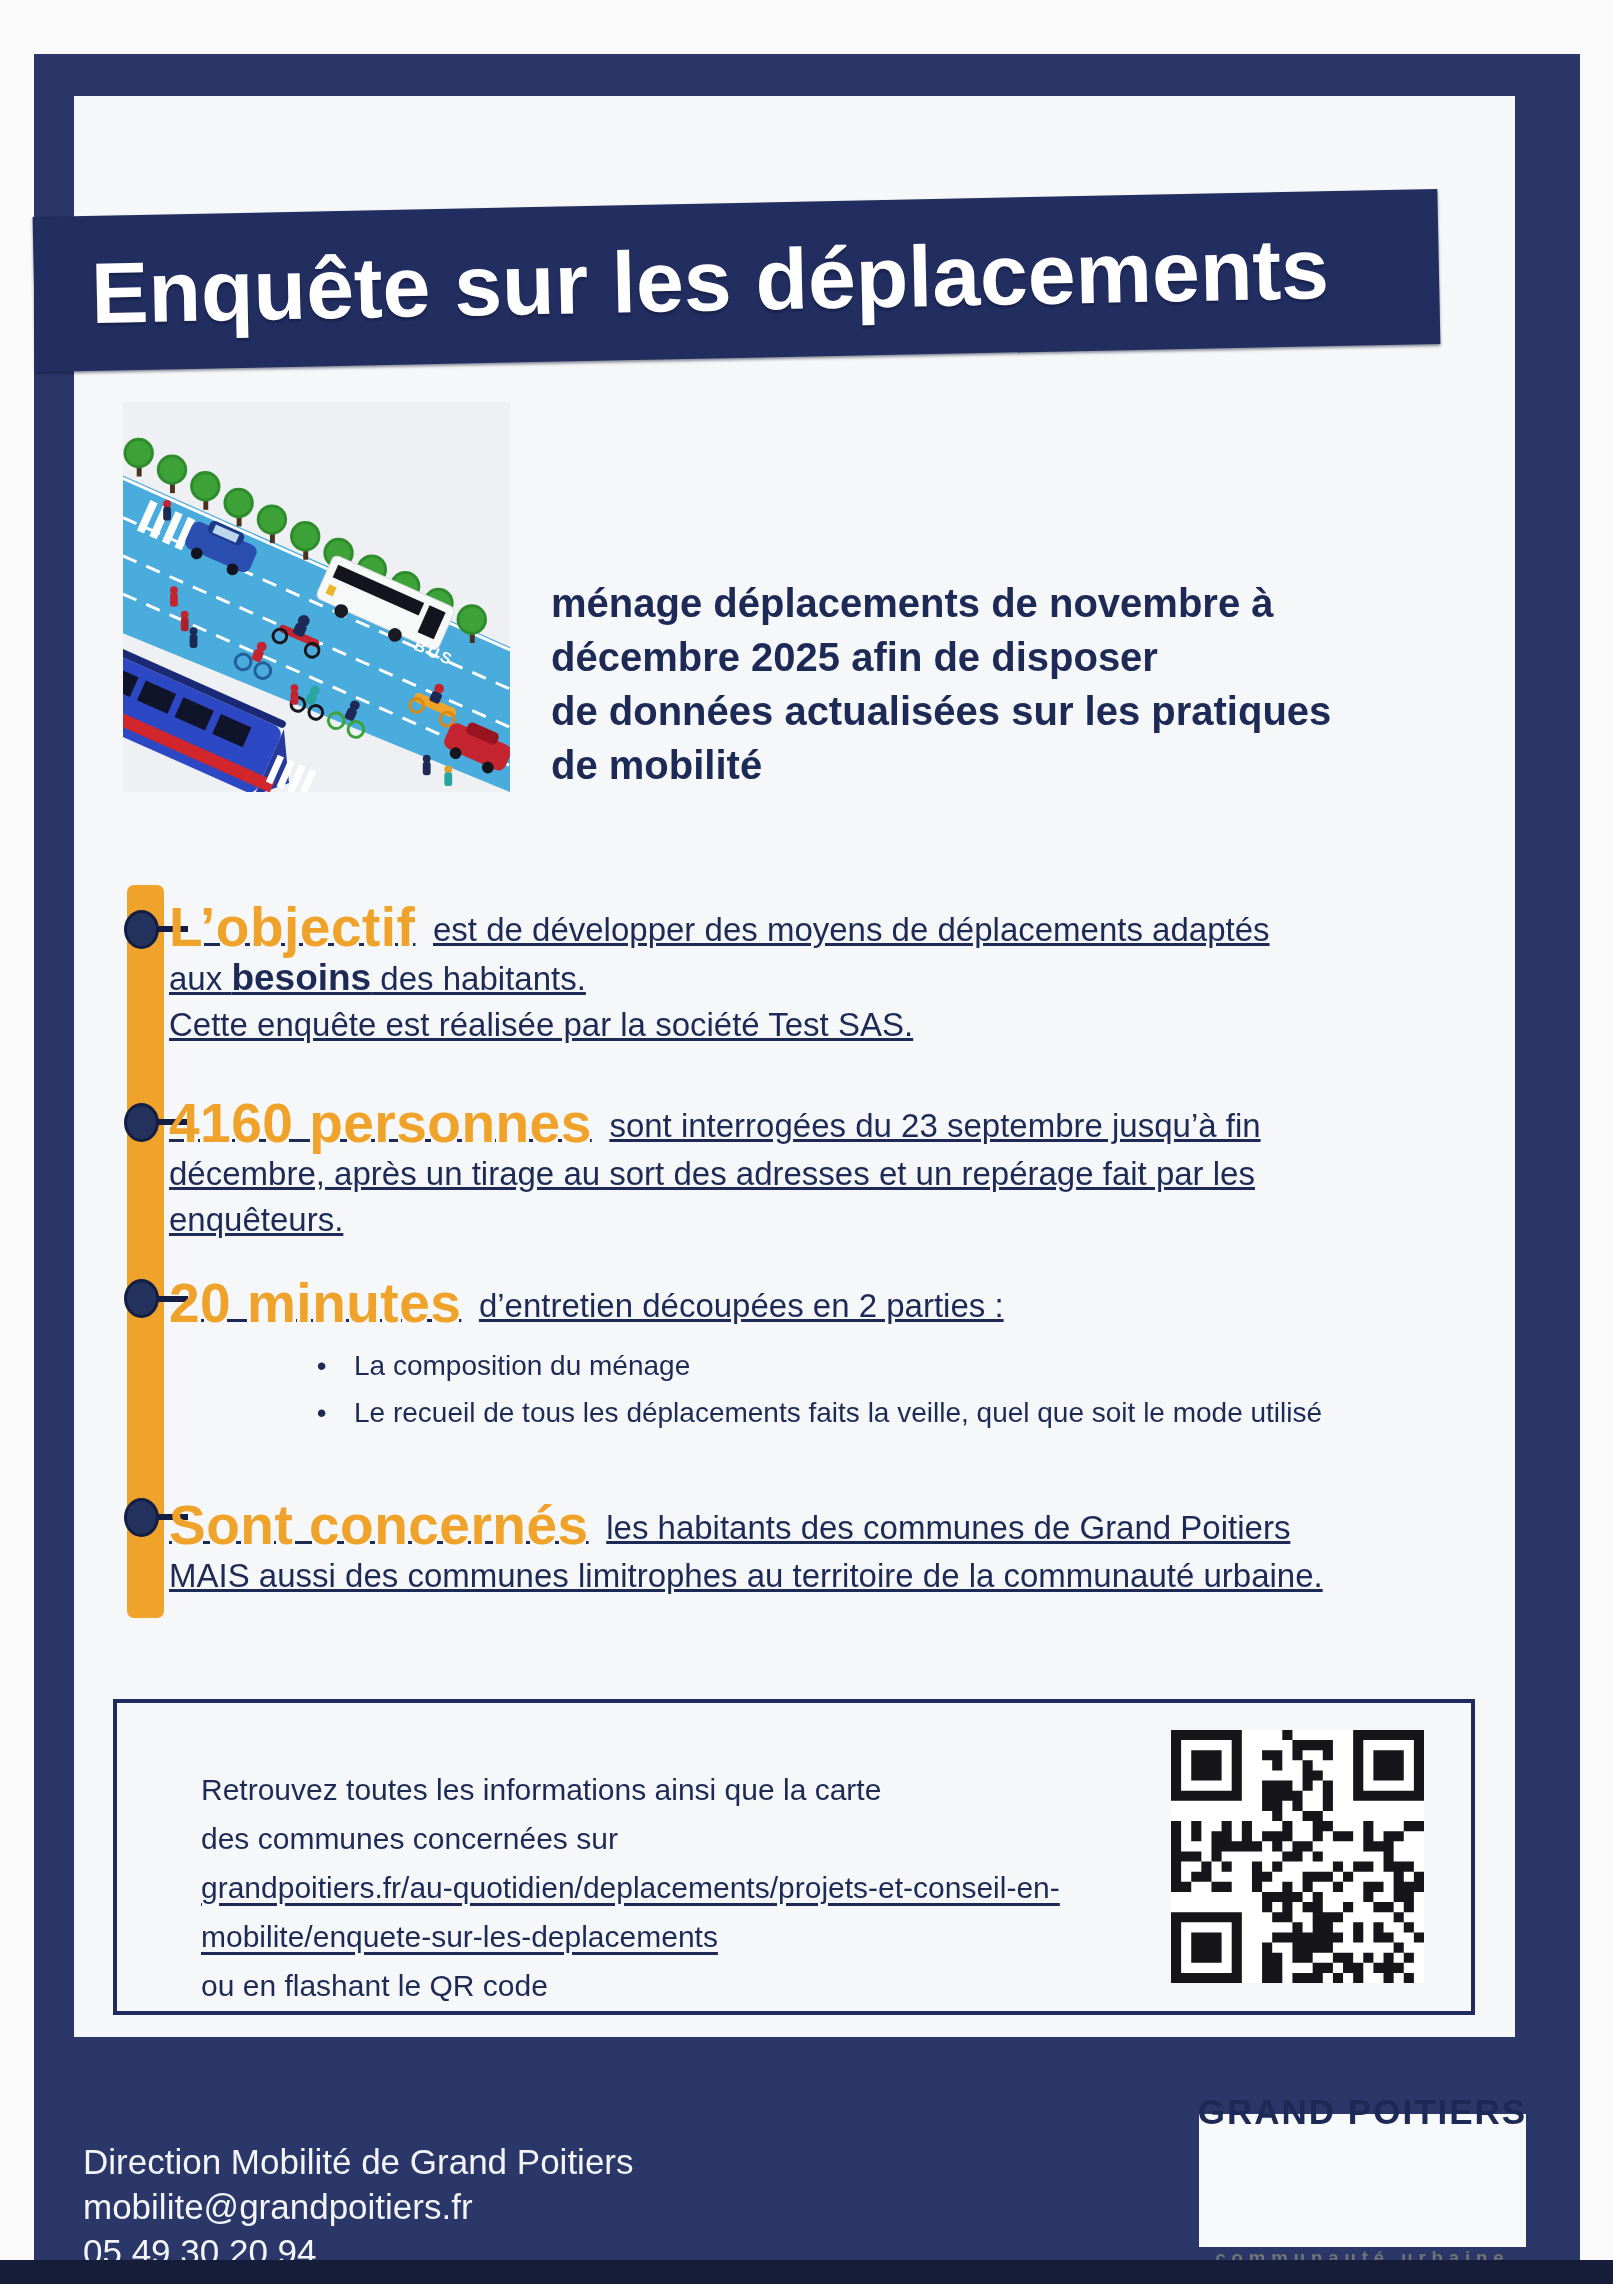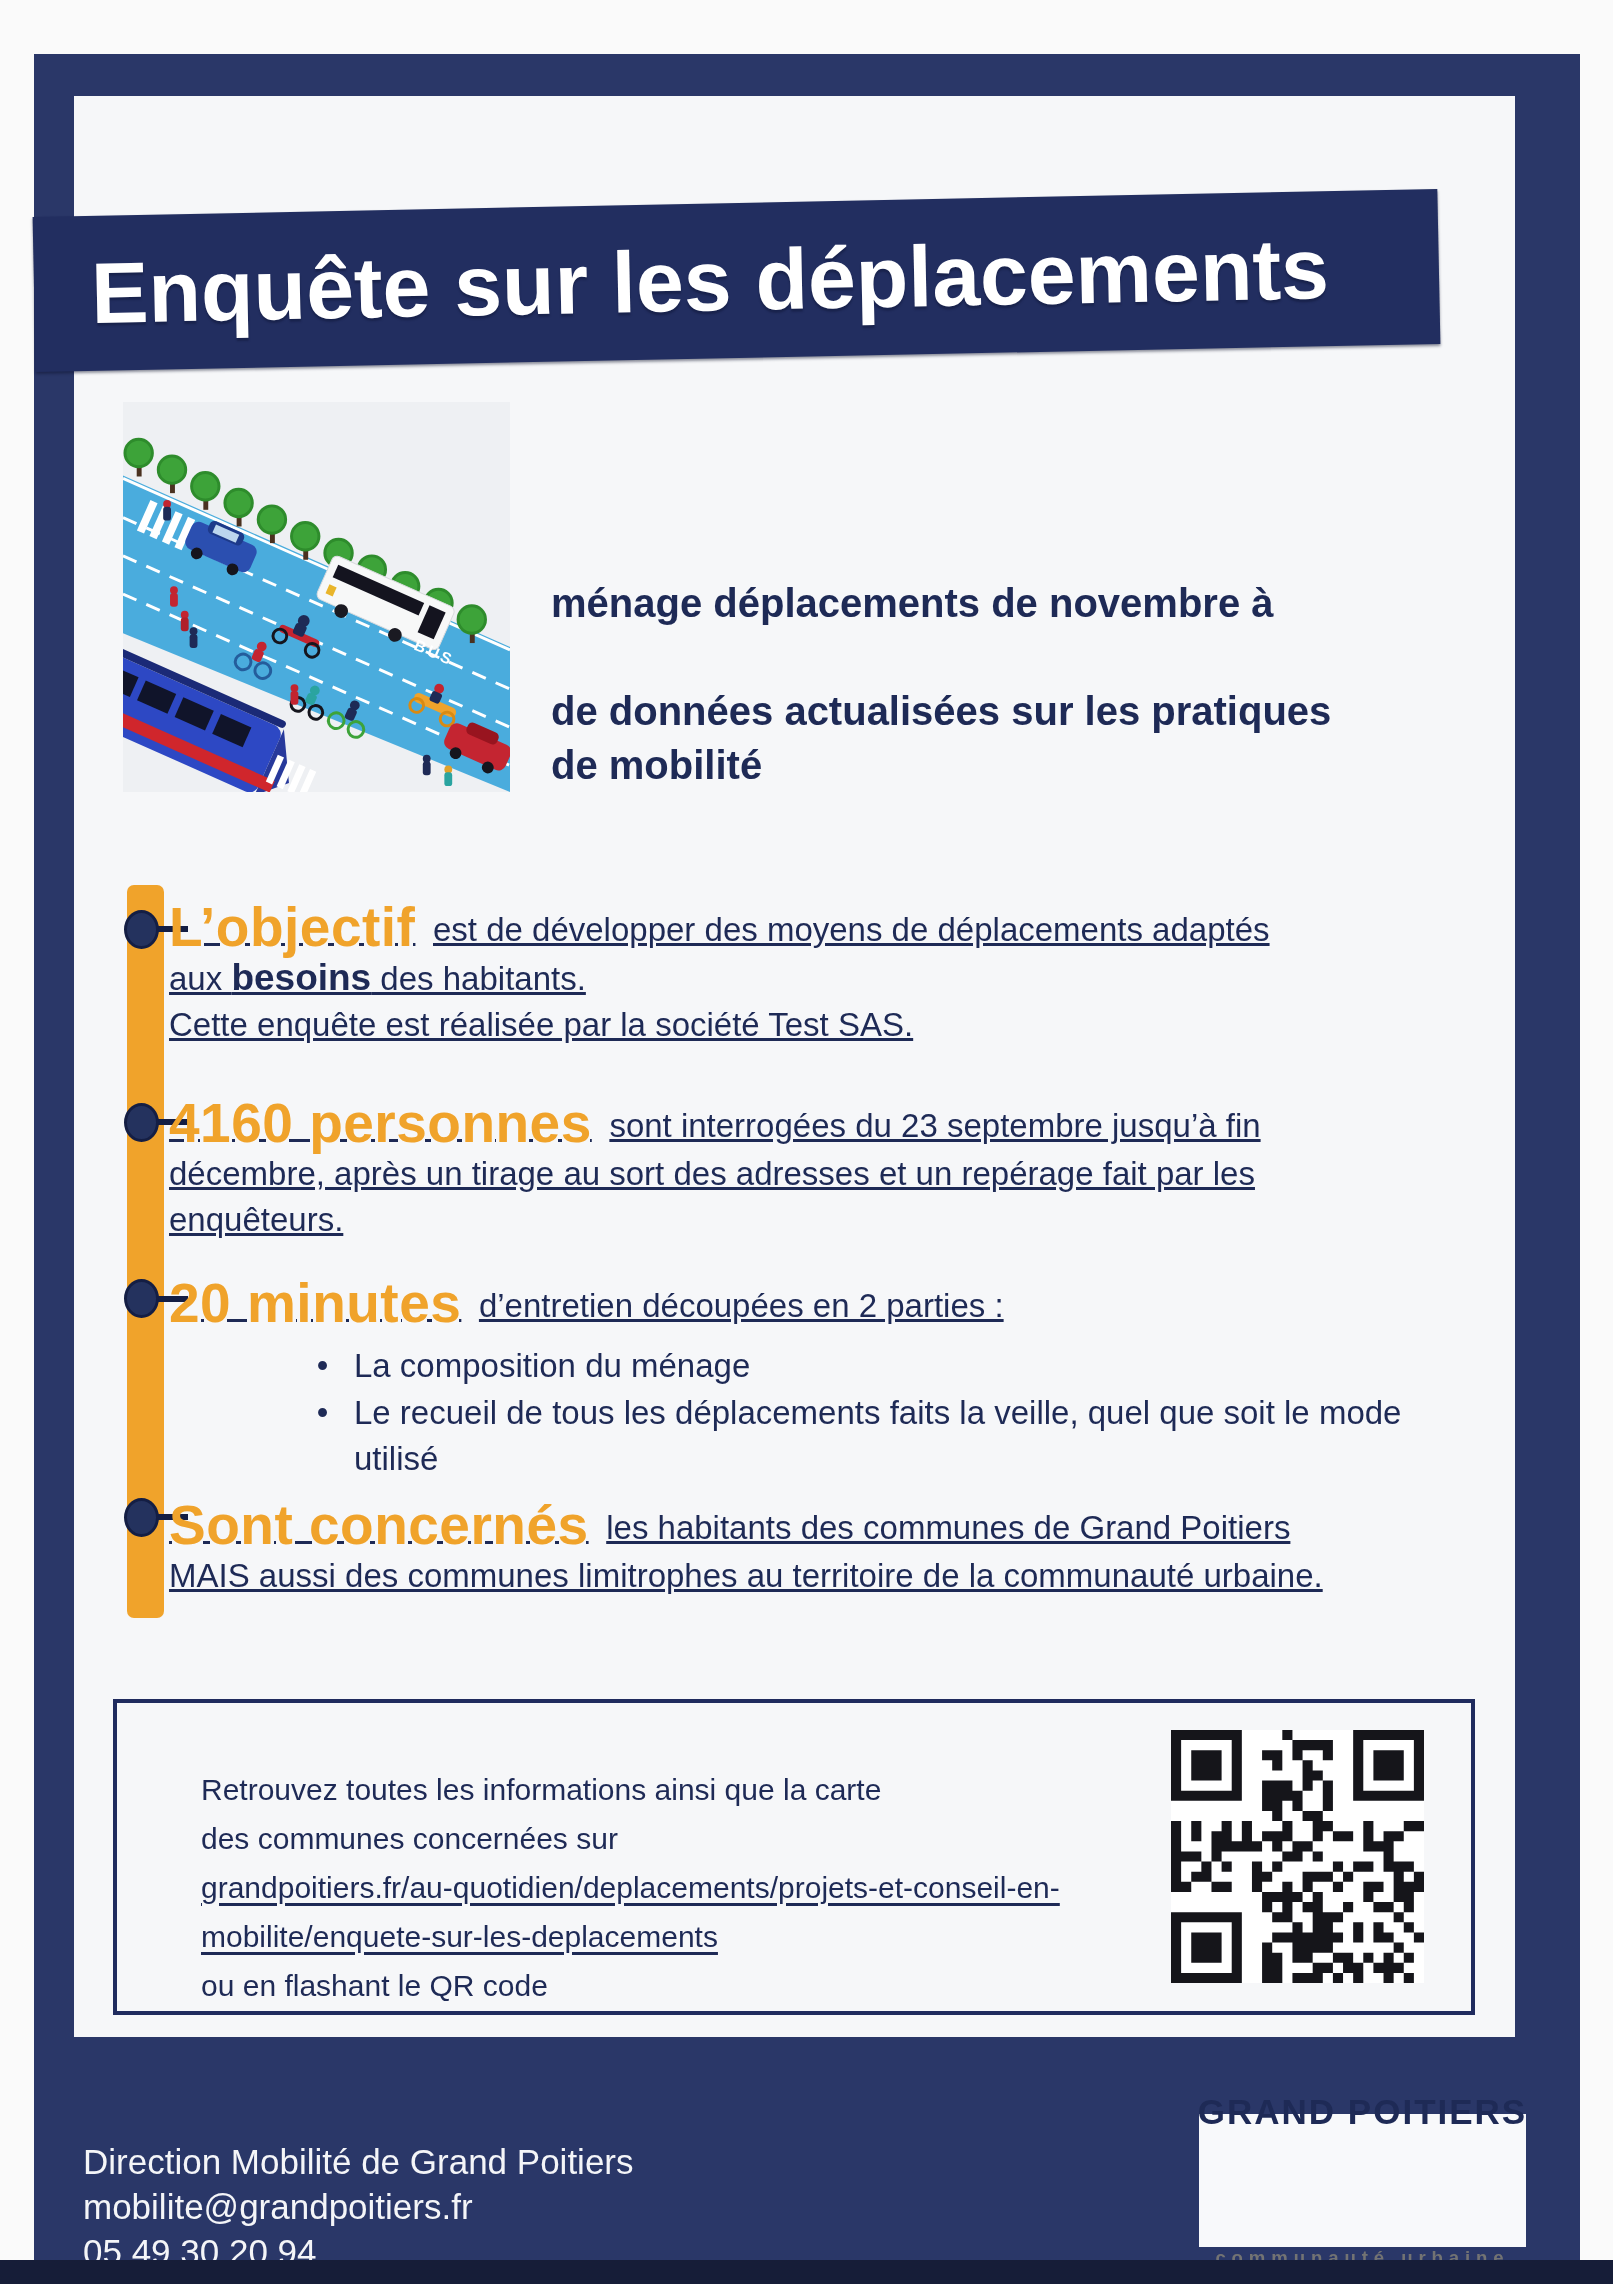--- a/index.html
+++ b/index.html
@@ -42,21 +42,21 @@
   .section{position:absolute;left:157px;width:1323px;}
   .sec-p{margin:12px;color:#1e2a56;font-size:33px;line-height:46px;text-decoration:underline;}
   .sec-h{
     font-size:55px;font-weight:800;color:#f0a32b;line-height:1;
     letter-spacing:0.5px;margin-right:17.6px;vertical-align:-4.9px;white-space:nowrap;
   }
   .sec-p b{font-size:37px;}
   ul.sec-list{margin:11.8px 0 0 0;padding:0;list-style:none;}
   ul.sec-list li{
     position:relative;padding-left:45px;margin:0 0 1px 152px;
-    color:#1e2a56;font-size:33px;line-height:46px;max-width:1157px;
+    color:#1e2a56;font-size:28px;line-height:46px;max-width:1157px;
   }
   ul.sec-list li::before{content:"•";position:absolute;left:7.8px;color:#1e2a56;}
   
   .info-box{
     position:absolute;left:113px;top:1699px;width:1362px;height:316px;
     background:#f6f7f9;border:4.9px solid #1f2b5e;box-sizing:border-box;
   }
   .info-text{
     position:absolute;left:76px;top:54px;width:980px;margin:8px;
     color:#1e2a56;font-size:30px;line-height:49px;
@@ -259,21 +259,21 @@
       <g transform="translate(45,112)">
           <circle cx="0" cy="-8" r="4" fill="#c32430"></circle>
           <rect x="-4" y="-5" width="8" height="14" rx="3" fill="#1e2a56"></rect>
         </g>
     </g>
     <text transform="translate(296,252) rotate(24)" fill="#ffffff" font-size="16" font-weight="700" letter-spacing="3">BUS</text>
   </svg>
 
   <p class="intro"><br>
     <span>ménage déplacements de novembre à</span><br>
-    <br>
+    <span>décembre 2025 afin de disposer</span><br>
     <span>de données actualisées sur les pratiques</span><br>
     <span>de mobilité</span></p>
 
   <div class="tl-bar"></div>
   <div class="tl-dash" style="top:926px;"></div>
   <div class="tl-dash" style="top:1119px;"></div>
   <div class="tl-dash" style="top:1296px;"></div>
   <div class="tl-dash" style="top:1514px;"></div>
   <div class="tl-dot" style="top:910px;"></div>
   <div class="tl-dot" style="top:1103px;"></div>

